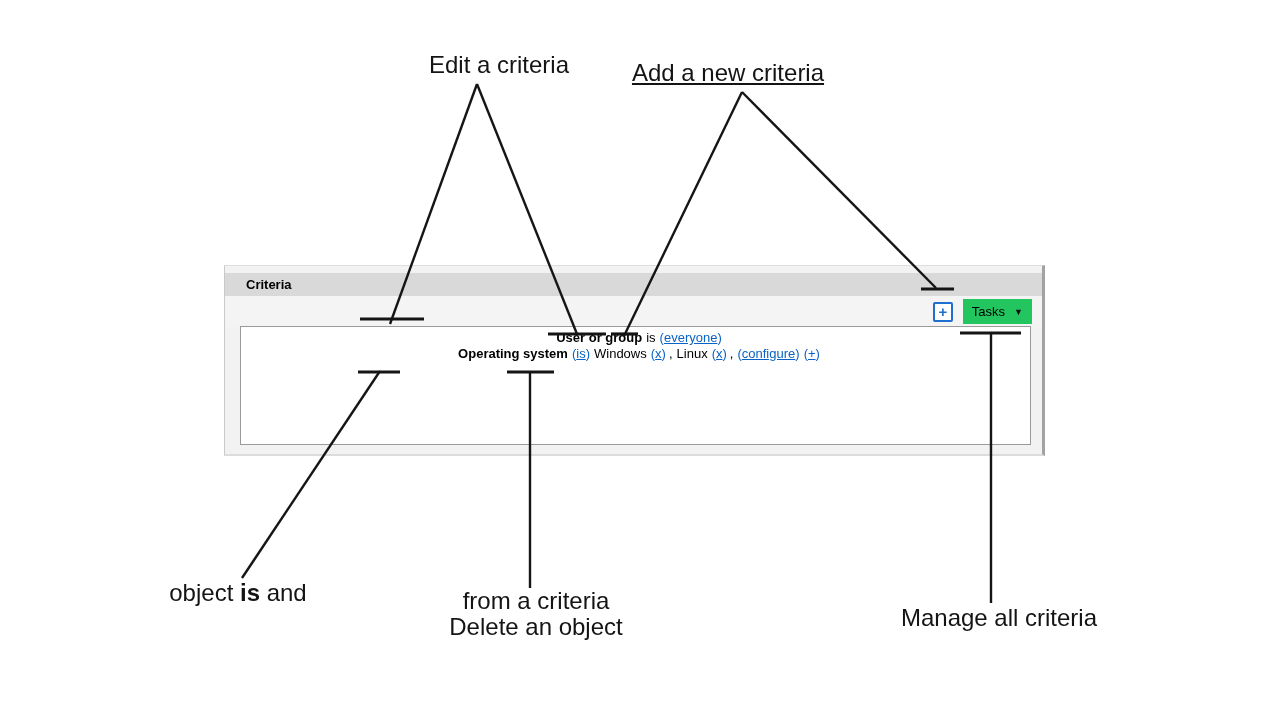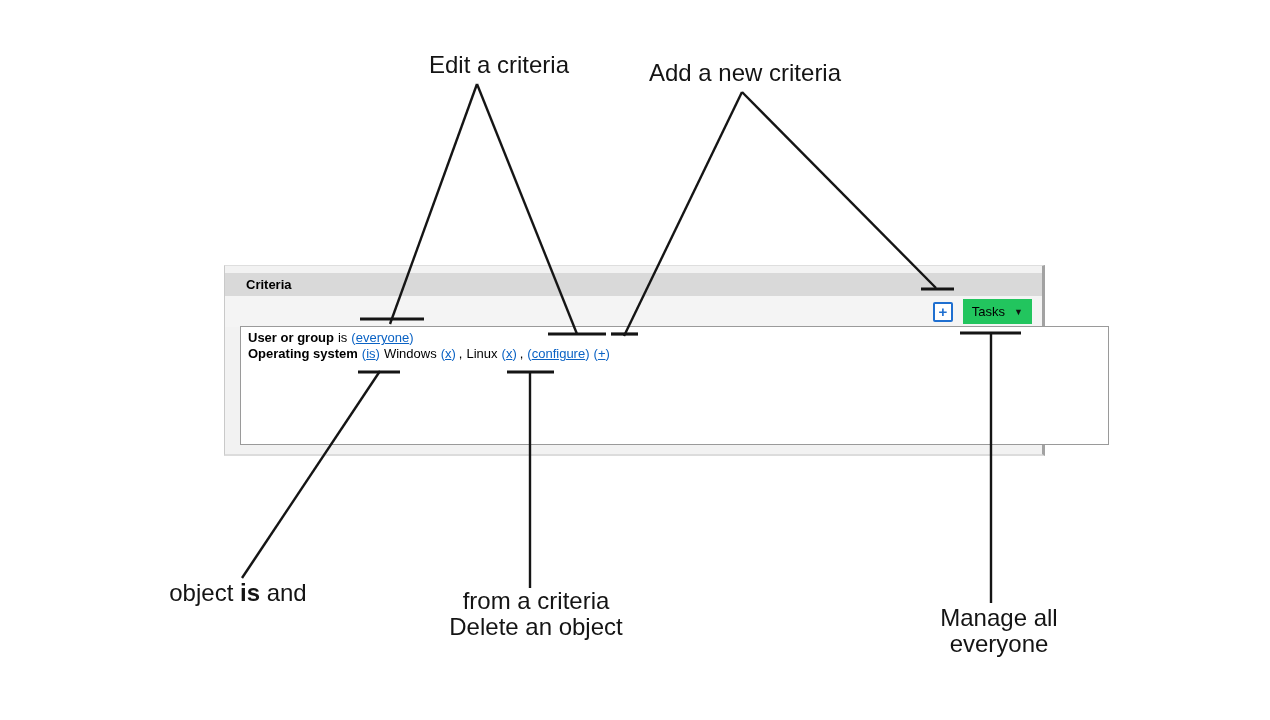--- a/index.html
+++ b/index.html
@@ -19,21 +19,21 @@
   .callout-svg line.tick{stroke-width:3.2;}
   
   .ann{position:absolute;z-index:7;width:220px;text-align:center;
        font-size:24px;line-height:26px;color:#141414;}
   .ann .b{font-weight:bold;}
   
   .panel{
     position:absolute;left:224px;top:265px;width:821px;height:191px;z-index:2;
     background:#f2f2f2;
     border-top:1px solid #dedede;border-left:1px solid #c9c9c9;
-    border-right:3px solid #a2a2a2;border-bottom:2px solid #dcdcdc;
+    border-right:3px solid #a2a2a2;border-bottom:2px solid #dcdcdc;text-align:center;
   }
   .panel-topstrip{height:7px;background:#f2f2f2;}
   .panel-header{
     height:23px;background:var(--header-gray,#d9d9d9);
     display:flex;align-items:center;padding-left:21px;
     font-size:13px;font-weight:bold;color:#000;
   }
   .toolbar{
     height:31px;display:flex;align-items:center;justify-content:flex-end;
     padding-right:10px;background:#f4f4f4;
@@ -44,21 +44,21 @@
     color:var(--button-blue,#1f6fd0);font-size:15px;font-weight:bold;
     display:flex;align-items:center;justify-content:center;line-height:1;
     cursor:pointer;
   }
   .tasks-btn{
     height:25px;background:#22c55e;display:flex;align-items:center;
     padding:0 9px;font-size:13px;color:#000;cursor:pointer;
   }
   .tasks-caret{font-size:9px;margin-left:9px;color:#111;}
   .content-box{
-    position:absolute;left:15px;top:60px;width:869px;height:119px;
+    position:absolute;left:15px;top:60px;width:791px;height:119px;
     background:#fff;border:1px solid #9a9a9a;
     padding:3px 0 0 7px;font-size:13px;line-height:16px;
   }
   .crit-row{white-space:nowrap;}
   .b{font-weight:bold;}
   .lk{color:var(--link-blue,#0a62c4);}
   .u{text-decoration:underline;cursor:pointer;}
   .ml3{margin-left:3px;} .ml4{margin-left:4px;}
 </style>
 </head>
@@ -88,39 +88,39 @@
   <g>
     <line x1="991" y1="333" x2="991" y2="603"></line>
     <line class="tick" x1="960" y1="333" x2="1021" y2="333"></line>
   </g>
 </svg>
 
 <div class="ann" style="left:389px;top:52px;">
   <span>Edit a criteria</span>
 </div>
 
-<div class="ann" style="left:635px;top:60px;">
+<div class="ann" style="left:618px;top:60px;text-decoration:underline;">
   <span>Add a new criteria</span>
 </div>
 
 <div class="ann" style="left:128px;top:580px;">
   <div>
     <span>object</span>
     <span class="b">is</span>
     <span>and</span>
   </div>
 </div>
 
 <div class="ann" style="left:426px;top:588px;">
   <div>from a criteria</div>
   <div>Delete an object</div>
 </div>
 
 <div class="ann" style="left:889px;top:605px;">
-  <span>Manage all everyone</span>
+  <span>Manage all criteria</span>
 </div>
 
 <div class="panel">
   <div class="panel-topstrip"></div>
 
   <div class="panel-header">
     <span>Criteria</span>
   </div>
 
   <div class="toolbar">

